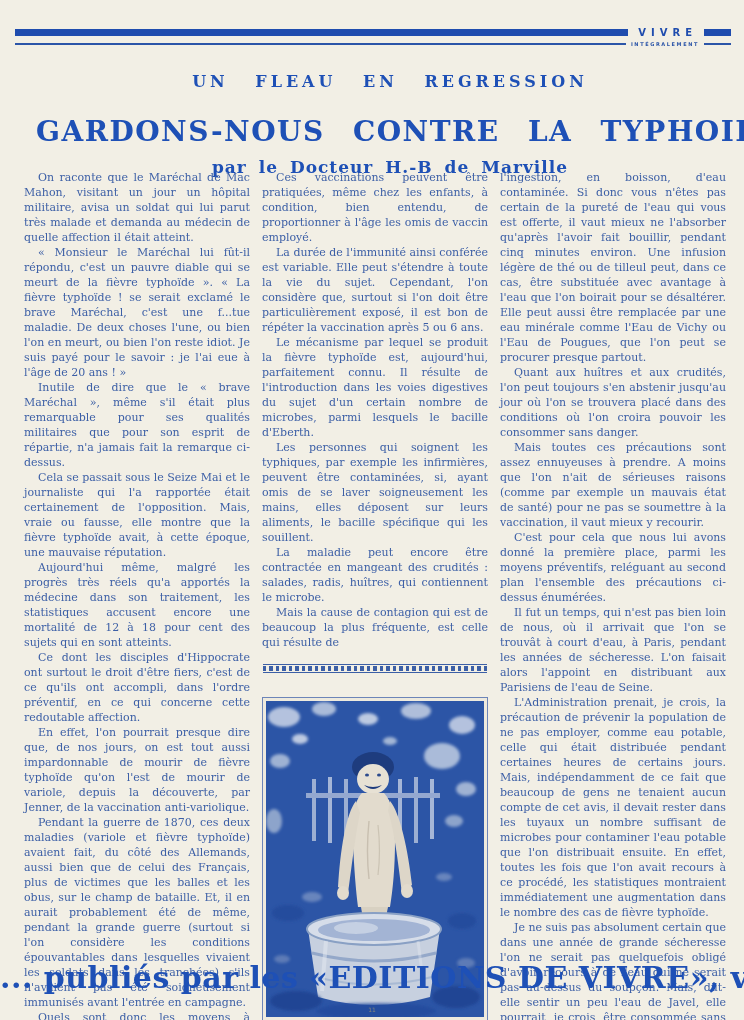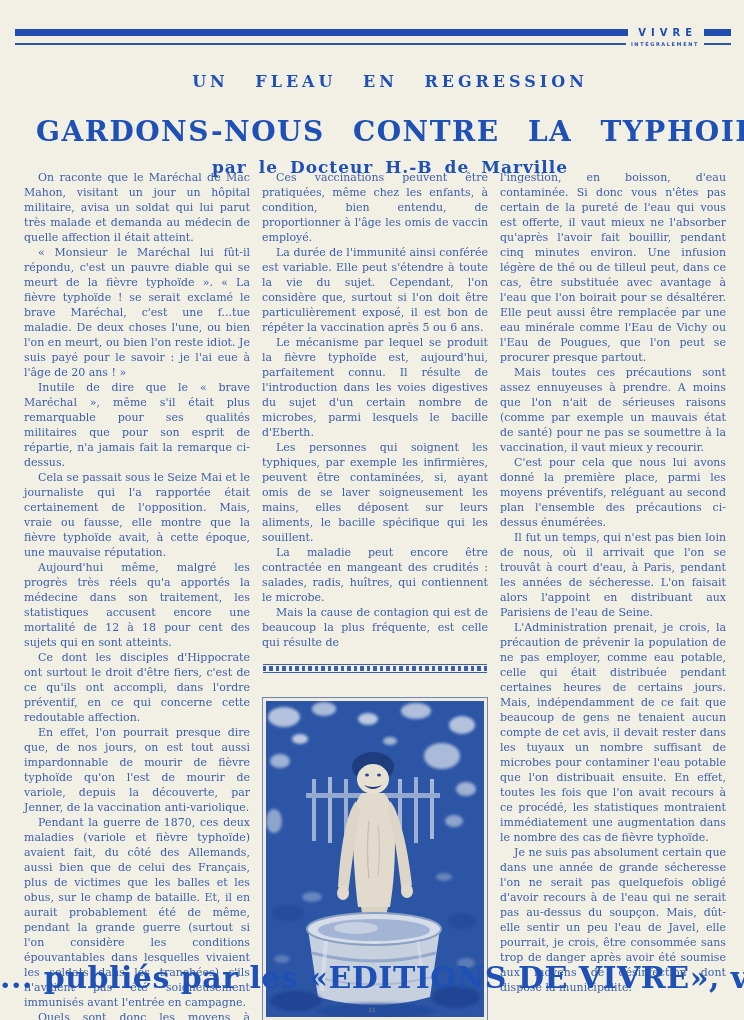--- a/index.html
+++ b/index.html
@@ -196,20 +196,21 @@
             <ellipse cx="200" cy="262" rx="9" ry="5" fill="#6e88bc"></ellipse>
           </g>
         </svg>
       </div>
 
     </div>
 
     <div class="col col3">
       <div>
           <p class="para">l'ingestion, en boisson, d'eau contaminée. Si donc vous n'êtes pas certain de la pureté de l'eau qui vous est offerte, il vaut mieux ne l'absorber qu'après l'avoir fait bouillir, pendant cinq minutes environ. Une infusion légère de thé ou de tilleul peut, dans ce cas, être substituée avec avantage à l'eau que l'on boirait pour se désaltérer. Elle peut aussi être remplacée par une eau minérale comme l'Eau de Vichy ou l'Eau de Pougues, que l'on peut se procurer presque partout.</p>
+          <p class="para">Quant aux huîtres et aux crudités, l'on peut toujours s'en abstenir jusqu'au jour où l'on se trouvera placé dans des conditions où l'on croira pouvoir les consommer sans danger.</p>
           <p class="para">Mais toutes ces précautions sont assez ennuyeuses à prendre. A moins que l'on n'ait de sérieuses raisons (comme par exemple un mauvais état de santé) pour ne pas se soumettre à la vaccination, il vaut mieux y recourir.</p>
           <p class="para">C'est pour cela que nous lui avons donné la première place, parmi les moyens préventifs, reléguant au second plan l'ensemble des précautions ci-dessus énumérées.</p>
           <p class="para">Il fut un temps, qui n'est pas bien loin de nous, où il arrivait que l'on se trouvât à court d'eau, à Paris, pendant les années de sécheresse. L'on faisait alors l'appoint en distribuant aux Parisiens de l'eau de Seine.</p>
           <p class="para">L'Administration prenait, je crois, la précaution de prévenir la population de ne pas employer, comme eau potable, celle qui était distribuée pendant certaines heures de certains jours. Mais, indépendamment de ce fait que beaucoup de gens ne tenaient aucun compte de cet avis, il devait rester dans les tuyaux un nombre suffisant de microbes pour contaminer l'eau potable que l'on distribuait ensuite. En effet, toutes les fois que l'on avait recours à ce procédé, les statistiques montraient immédiatement une augmentation dans le nombre des cas de fièvre typhoïde.</p>
           <p class="para">Je ne suis pas absolument certain que dans une année de grande sécheresse l'on ne serait pas quelquefois obligé d'avoir recours à de l'eau qui ne serait pas au-dessus du soupçon. Mais, dût-elle sentir un peu l'eau de Javel, elle pourrait, je crois, être consommée sans trop de danger après avoir été soumise aux moyens de désinfection dont dispose la municipalité.</p>
         </div>
 
     </div>
 
   </div>

